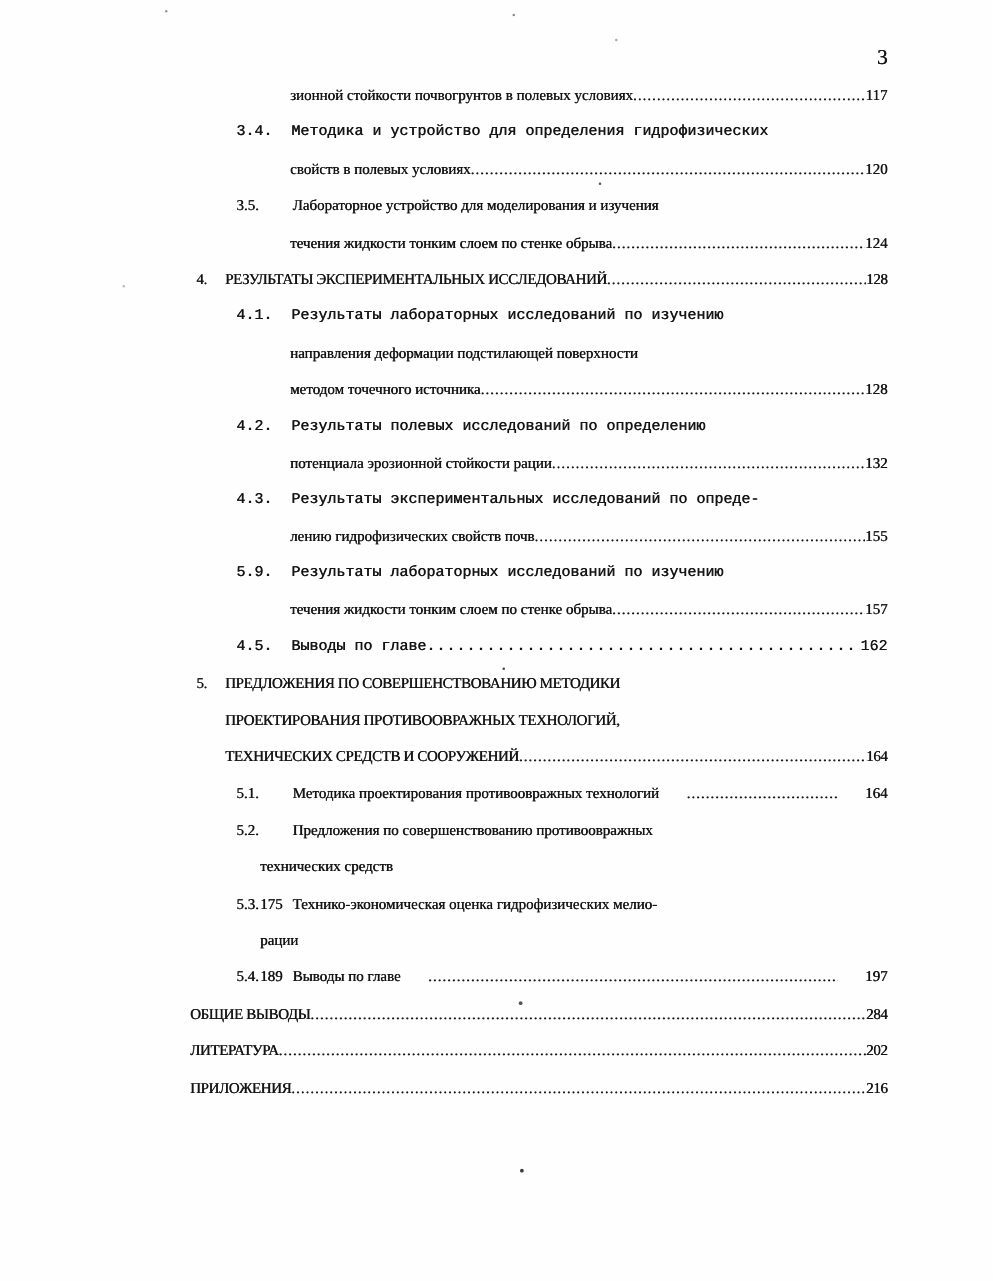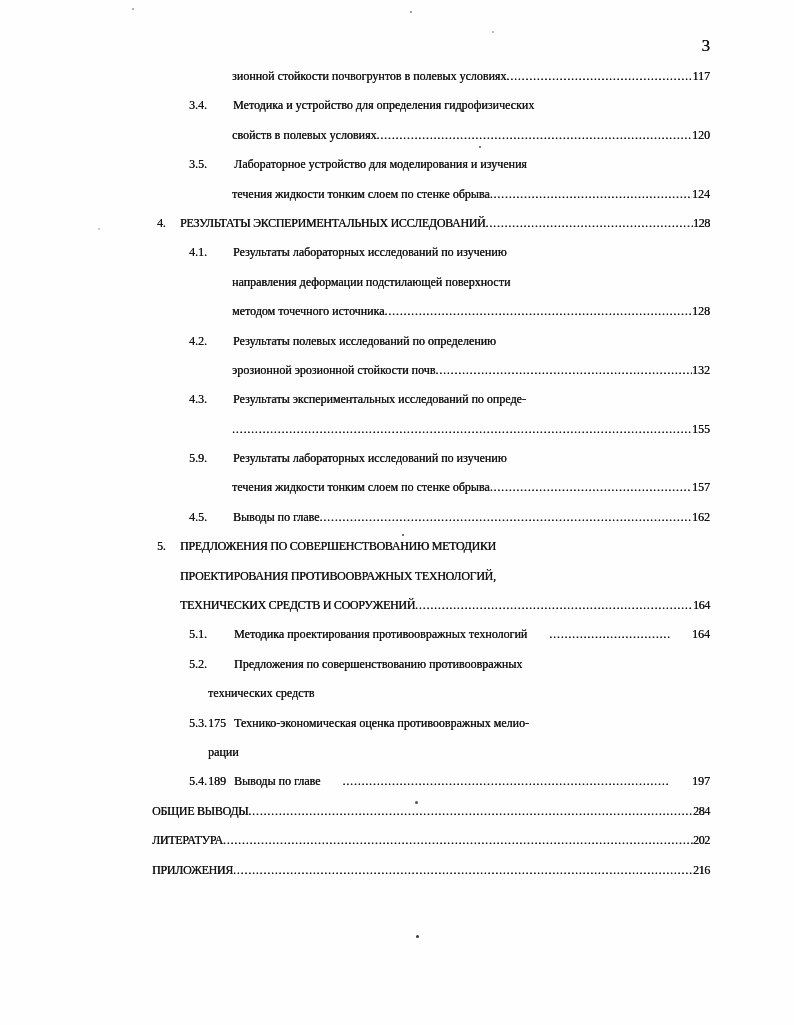--- a/index.html
+++ b/index.html
@@ -35,21 +35,21 @@
     height: 29.4px;
     line-height: 29.4px;
     font-size: 12px;
     white-space: nowrap;
   }
   .num { display: inline-block; }
   .l-ch      { padding-left: 5px; }
   .l-ch .num { width: 23px; }
   .l-ch-cont { padding-left: 28px; }
   .l-flush   { padding-left: 0; }
-  .l-sec      { padding-left: 37px; }
+  .l-sec      { padding-left: 37px; font-family: Liberation Mono, monospace; }
   .l-sec .num { width: 44px; }
   .l-sec-sp      { padding-left: 37px; gap: 22px; }
   .l-sec-sp .num { margin-right: 5px; }
   .l-cont  { padding-left: 80px; }
   .l-cont5 { padding-left: 56px; flex-direction: column; }
   .caps { letter-spacing: -0.3px; }
   .leader {
     flex: 1;
     overflow: hidden;
     white-space: nowrap;
@@ -123,31 +123,32 @@
         <span class="leader"></span>
         <span class="pg">128</span>
       </div>
 
     <div class="line l-sec">
         <span class="num">4.2.</span>
         <span>Результаты полевых исследований по определению</span>
       </div>
 
     <div class="line l-cont">
-        <span>эрозионной эрозионной стойкости почв</span>
+        <span>потенциала эрозионной стойкости рации</span>
         <span class="leader"></span>
         <span class="pg">132</span>
       </div>
 
     <div class="line l-sec">
         <span class="num">4.3.</span>
         <span>Результаты экспериментальных исследований по опреде-</span>
       </div>
 
     <div class="line l-cont">
+        <span>лению гидрофизических свойств почв</span>
         <span class="leader"></span>
         <span class="pg">155</span>
       </div>
 
     <div class="line l-sec">
         <span class="num">5.9.</span>
         <span>Результаты лабораторных исследований по изучению</span>
       </div>
 
     <div class="line l-cont">
@@ -191,21 +192,21 @@
       </div>
 
     <div class="line l-cont5">
         <span>технических средств</span>
         <span class="leader"></span>
         <span class="pg">175</span>
       </div>
 
     <div class="line l-sec-sp">
         <span class="num">5.3.</span>
-        <span>Технико-экономическая оценка противоовражных мелио-</span>
+        <span>Технико-экономическая оценка гидрофизических мелио-</span>
       </div>
 
     <div class="line l-cont5">
         <span>рации</span>
         <span class="leader"></span>
         <span class="pg">189</span>
       </div>
 
     <div class="line l-sec-sp">
         <span class="num">5.4.</span>

